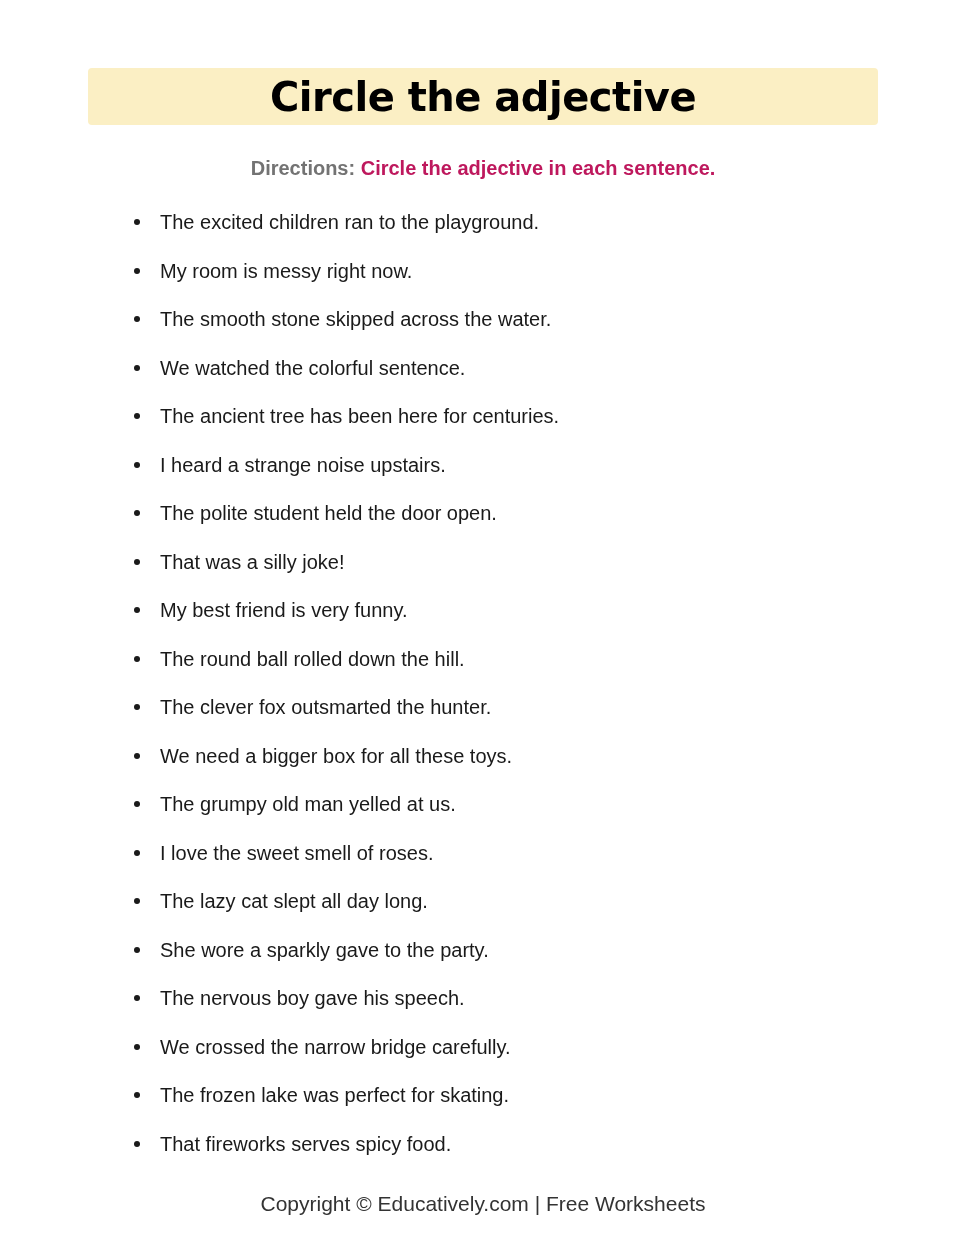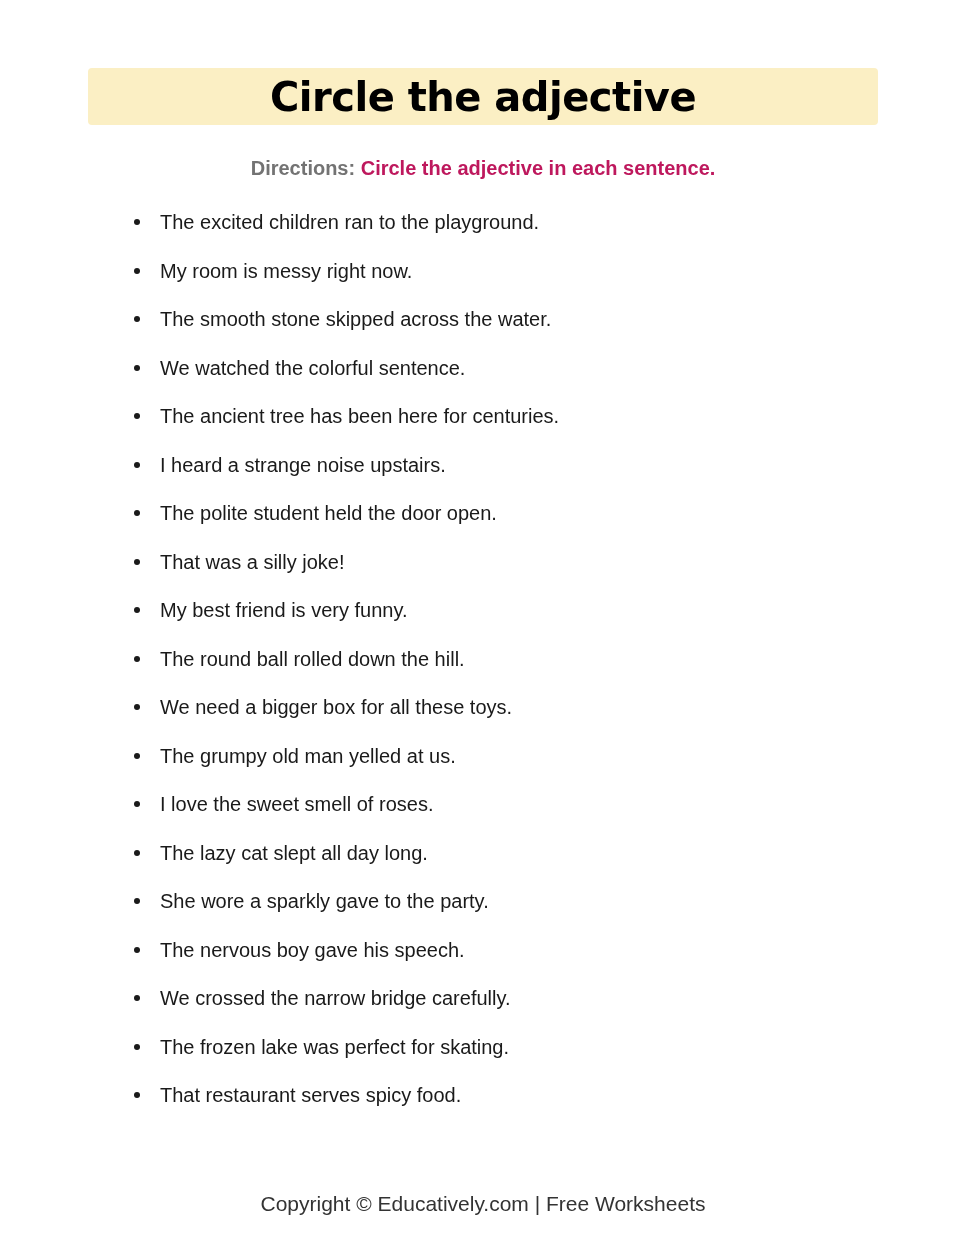--- a/index.html
+++ b/index.html
@@ -161,20 +161,24 @@
     <li class="sentence-item">
       <span class="bullet"></span>
       <span class="sentence-text">My best friend is very funny.</span>
     </li>
     <li class="sentence-item">
       <span class="bullet"></span>
       <span class="sentence-text">The round ball rolled down the hill.</span>
     </li>
     <li class="sentence-item">
       <span class="bullet"></span>
+      <span class="sentence-text">The clever fox outsmarted the hunter.</span>
+    </li>
+    <li class="sentence-item">
+      <span class="bullet"></span>
       <span class="sentence-text">We need a bigger box for all these toys.</span>
     </li>
     <li class="sentence-item">
       <span class="bullet"></span>
       <span class="sentence-text">The grumpy old man yelled at us.</span>
     </li>
     <li class="sentence-item">
       <span class="bullet"></span>
       <span class="sentence-text">I love the sweet smell of roses.</span>
     </li>
@@ -193,19 +197,19 @@
     <li class="sentence-item">
       <span class="bullet"></span>
       <span class="sentence-text">We crossed the narrow bridge carefully.</span>
     </li>
     <li class="sentence-item">
       <span class="bullet"></span>
       <span class="sentence-text">The frozen lake was perfect for skating.</span>
     </li>
     <li class="sentence-item">
       <span class="bullet"></span>
-      <span class="sentence-text">That restaurant serves spicy food.</span>
+      <span class="sentence-text">That fireworks serves spicy food.</span>
     </li>
   </ul>
 
   <div class="footer">Copyright © Educatively.com | Free Worksheets</div>
 
 </div>
 
 </body></html>

